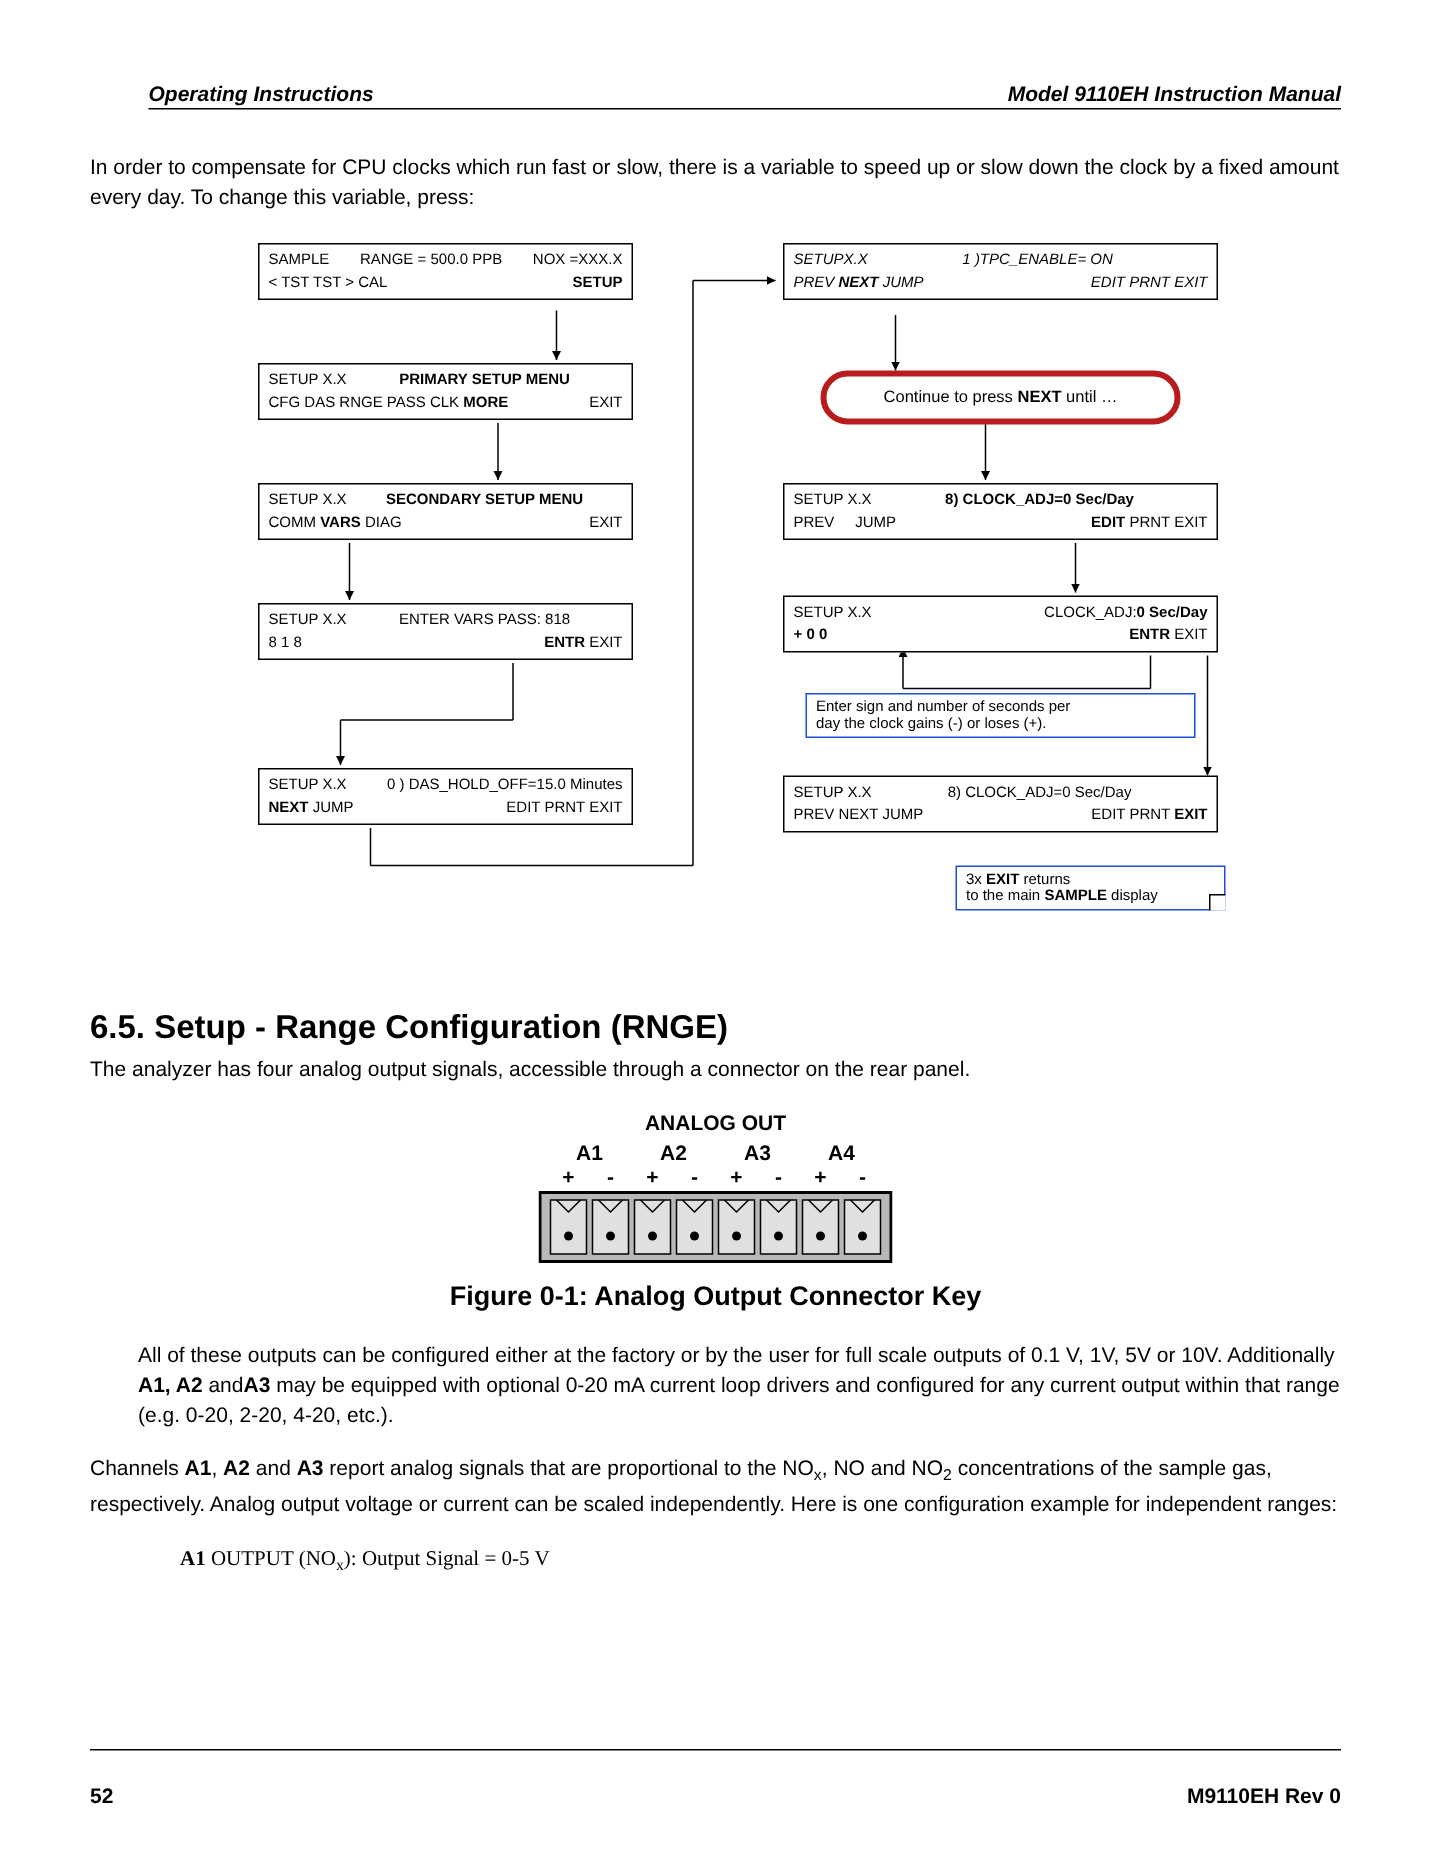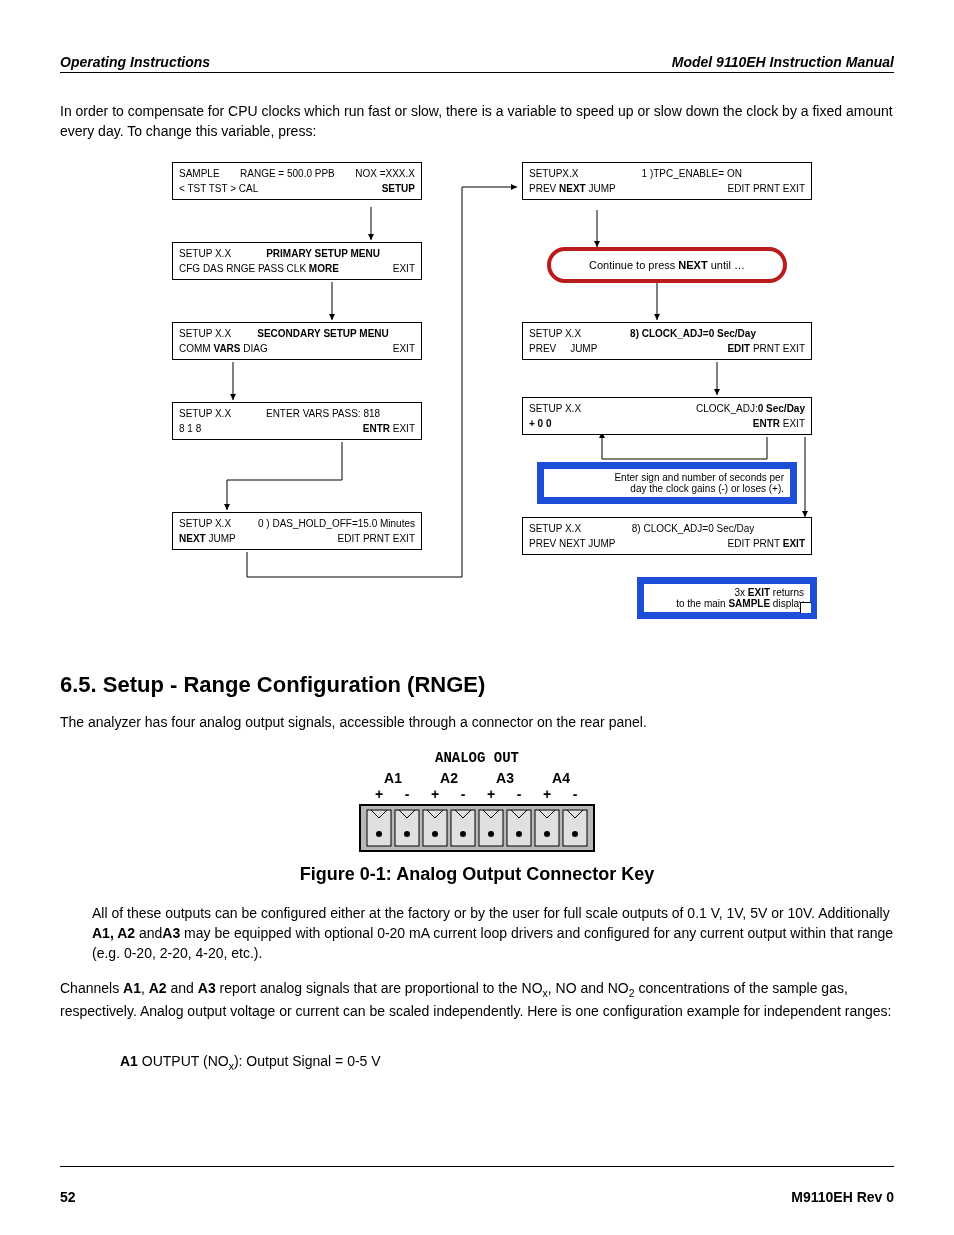--- a/index.html
+++ b/index.html
@@ -19,20 +19,21 @@
     position: relative;
   }
   .header {
     display: flex;
     justify-content: space-between;
     border-bottom: 1.5px solid #000;
     padding-bottom: 2px;
     font-weight: bold;
     font-style: italic;
     font-size: 14px;
+    margin-left: 39px;
   }
   .bodytext {
     margin-top: 28px;
     font-size: 14px;
     line-height: 1.45;
   }
   
   .flow {
     position: relative;
     margin: 20px auto 0 auto;
@@ -56,24 +57,24 @@
     border-radius: 20px;
     background:#fff;
     position:absolute;
     text-align:center;
     font-size:11px;
     padding:8px 10px;
     box-sizing:border-box;
   }
   .note {
     position:absolute;
-    border:7px solid #1d4ed8;
+    border:1px solid #1d4ed8;
     background:#fff;
     font-size:10px;
-    text-align:right;
+    text-align:left;
     padding:3px 6px;
     box-sizing:border-box;
   }
   .note.folded::after {
     content:"";
     position:absolute;
     right:-1px; bottom:-1px;
     width:10px; height:10px;
     background:#fff;
     border-left:1px solid #000;
@@ -91,21 +92,21 @@
   .figcap {
     text-align:center;
     font-weight:bold;
     font-size:18px;
     margin-top:12px;
   }
   .connector-wrap {
     text-align:center;
     margin-top:18px;
   }
-  .conn-title { font-weight:bold; font-size:14px;font-family:Liberation Mono, monospace; }
+  .conn-title { font-weight:bold; font-size:14px; }
   .conn-labels { font-family: Arial,Helvetica,sans-serif; font-size:14px; }
   .conn-row { display:inline-flex; gap: 0; }
   .conn-cell { width:56px; text-align:center; font-weight:bold; }
   .pm-row { display:inline-flex; }
   .pm-cell { width:28px; text-align:center; font-weight:bold; font-size:14px; }
   .conn-svg { display:block; margin: 2px auto 0 auto; }
   .footer {
     position:absolute;
     bottom:30px;
     left:60px; right:60px;
@@ -209,21 +210,21 @@
       <div class="line">
           <span>SETUP X.X</span>
           <span>0 )  DAS_HOLD_OFF=15.0  Minutes</span>
         </div>
       <div class="line2">
           <span><span class="b">NEXT</span> <span>JUMP</span></span>
           <span>EDIT  PRNT  EXIT</span>
         </div>
     </div>
 
-    <div class="box" style="left:395px; top:0; width:290px;">
+    <div class="box" style="left:395px; top:0; width:290px;font-style:italic;">
       <div class="line">
           <span>SETUPX.X</span>
           <span>1 )TPC_ENABLE= ON</span>
           <span></span>
         </div>
       <div class="line2">
           <span><span>PREV</span> <span class="b">NEXT</span> <span>JUMP</span></span>
           <span>EDIT  PRNT  EXIT</span>
         </div>
     </div>
@@ -267,21 +268,21 @@
         </div>
     </div>
     <div class="note folded" style="left:510px; top:415px; width:180px;">
       <div><span>3x </span><span class="b">EXIT</span><span> returns</span></div>
       <div><span>to the main </span><span class="b">SAMPLE</span><span> display</span></div>
     </div>
   </div>
 
   <div class="section-h">6.5. Setup - Range Configuration (RNGE)</div>
 
-  <p class="bodytext" style="margin-top:14px;">The analyzer has four analog output signals, accessible through a connector on the rear panel.</p>
+  <p class="bodytext" style="margin-top:4px;">The analyzer has four analog output signals, accessible through a connector on the rear panel.</p>
 
   <div class="connector-wrap">
     <div class="conn-title">ANALOG OUT</div>
     <div class="conn-labels" style="margin-top:4px;">
       <div class="conn-row">
         <div class="conn-cell">A1</div>
         <div class="conn-cell">A2</div>
         <div class="conn-cell">A3</div>
         <div class="conn-cell">A4</div>
       </div>
@@ -347,21 +348,21 @@
   <div class="figcap">Figure 0-1:   Analog Output Connector Key</div>
 
   <p class="bodytext" style="margin-top:18px;margin-left:32px;">
     <span>All of these outputs can be configured either at the factory or by the user for full scale outputs of 0.1 V, 1V, 5V or 10V. Additionally </span><span class="b">A1, A2</span><span> and</span><span class="b">A3</span><span> may be equipped with optional 0-20 mA current loop drivers and configured for any current output within that range (e.g. 0-20, 2-20, 4-20, etc.).</span>
   </p>
 
   <p class="bodytext" style="margin-top:14px;">
     <span>Channels </span><span class="b">A1</span><span>, </span><span class="b">A2</span><span> and </span><span class="b">A3</span><span> report analog signals that are proportional to the NO</span><span class="sub">x</span><span>, NO and NO</span><span class="sub">2</span><span> concentrations of the sample gas, respectively. Analog output voltage or current can be scaled independently. Here is one configuration example for independent ranges:</span>
   </p>
 
-  <p class="bodytext indent" style="margin-top:30px;">
+  <p class="bodytext indent" style="margin-top:18px;font-family:Liberation Serif, serif;">
     <span class="b">A1</span><span> OUTPUT (NO</span><span class="sub">x</span><span>): Output Signal = 0-5 V</span>
   </p>
 
   <div class="footer">
     <span>52</span>
     <span>M9110EH Rev 0</span>
   </div>
 </div>
 
 </body></html>

